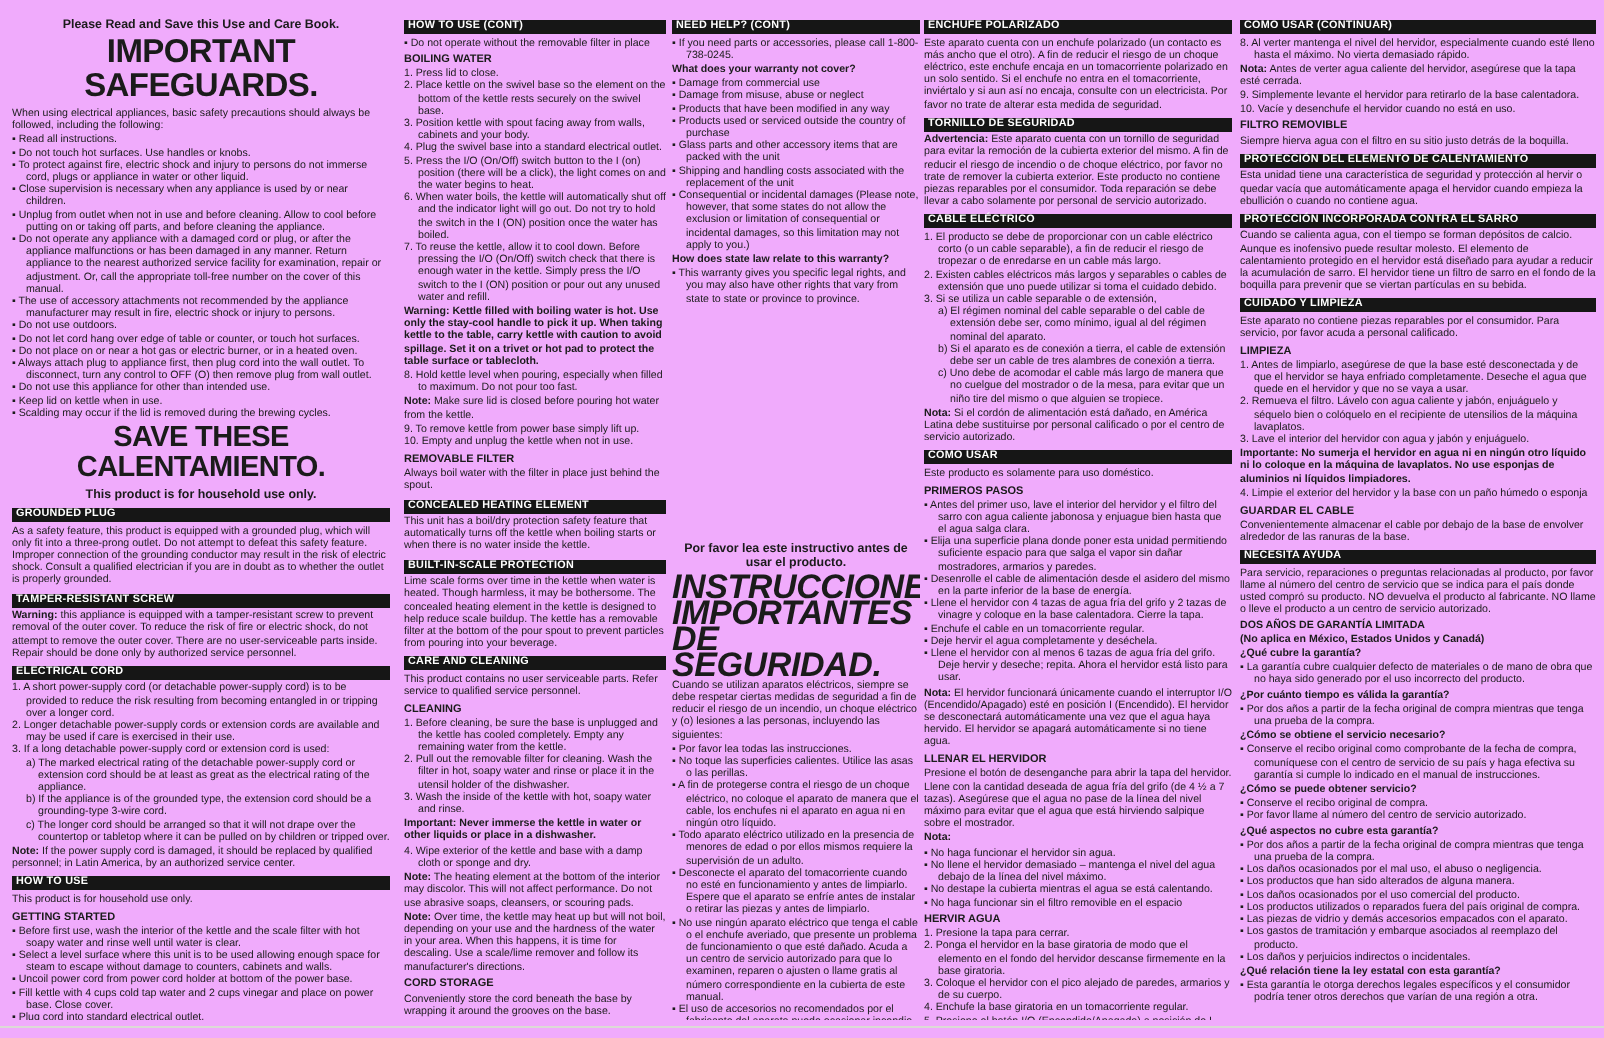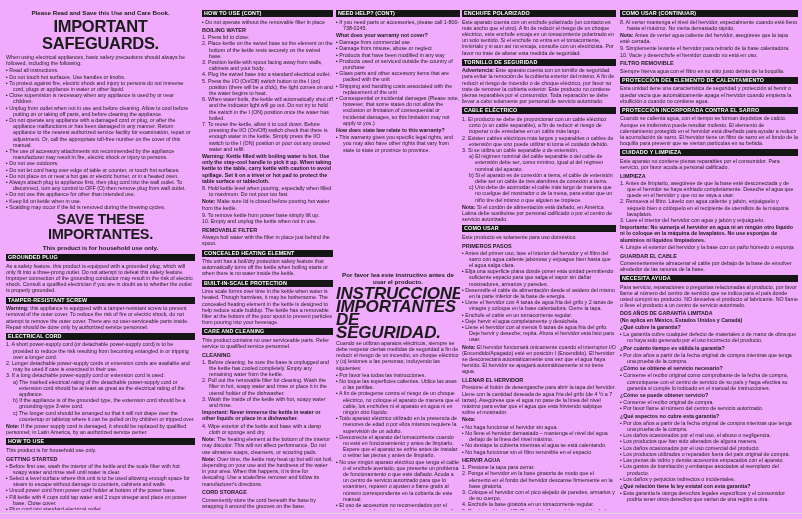--- a/index.html
+++ b/index.html
@@ -54,21 +54,21 @@
       <div class="bullet">▪ Unplug from outlet when not in use and before cleaning. Allow to cool before putting on or taking off parts, and before cleaning the appliance.</div>
       <div class="bullet">▪ Do not operate any appliance with a damaged cord or plug, or after the appliance malfunctions or has been damaged in any manner. Return appliance to the nearest authorized service facility for examination, repair or adjustment. Or, call the appropriate toll-free number on the cover of this manual.</div>
       <div class="bullet">▪ The use of accessory attachments not recommended by the appliance manufacturer may result in fire, electric shock or injury to persons.</div>
       <div class="bullet">▪ Do not use outdoors.</div>
       <div class="bullet">▪ Do not let cord hang over edge of table or counter, or touch hot surfaces.</div>
       <div class="bullet">▪ Do not place on or near a hot gas or electric burner, or in a heated oven.</div>
       <div class="bullet">▪ Always attach plug to appliance first, then plug cord into the wall outlet. To disconnect, turn any control to OFF (O) then remove plug from wall outlet.</div>
       <div class="bullet">▪ Do not use this appliance for other than intended use.</div>
       <div class="bullet">▪ Keep lid on kettle when in use.</div>
       <div class="bullet">▪ Scalding may occur if the lid is removed during the brewing cycles.</div>
-      <div class="big2">SAVE THESE IMPORTANTES.</div>
+      <div class="big2">SAVE THESE CALENTAMIENTO.</div>
       <div class="centerbold">This product is for household use only.</div>
       <div class="bar">GROUNDED PLUG</div>
       <div class="p">As a safety feature, this product is equipped with a grounded plug, which will only fit into a three-prong outlet. Do not attempt to defeat this safety feature. Improper connection of the grounding conductor may result in the risk of electric shock. Consult a qualified electrician if you are in doubt as to whether the outlet is properly grounded.</div>
       <div class="bar">TAMPER-RESISTANT SCREW</div>
       <div class="p"><b>Warning:</b> this appliance is equipped with a tamper-resistant screw to prevent removal of the outer cover. To reduce the risk of fire or electric shock, do not attempt to remove the outer cover. There are no user-serviceable parts inside. Repair should be done only by authorized service personnel.</div>
       <div class="bar">ELECTRICAL CORD</div>
       <div class="numitem">1. A short power-supply cord (or detachable power-supply cord) is to be provided to reduce the risk resulting from becoming entangled in or tripping over a longer cord.</div>
       <div class="numitem">2. Longer detachable power-supply cords or extension cords are available and may be used if care is exercised in their use.</div>
       <div class="numitem">3. If a long detachable power-supply cord or extension cord is used:</div>
       <div class="numitem ind">a) The marked electrical rating of the detachable power-supply cord or extension cord should be at least as great as the electrical rating of the appliance.</div>

